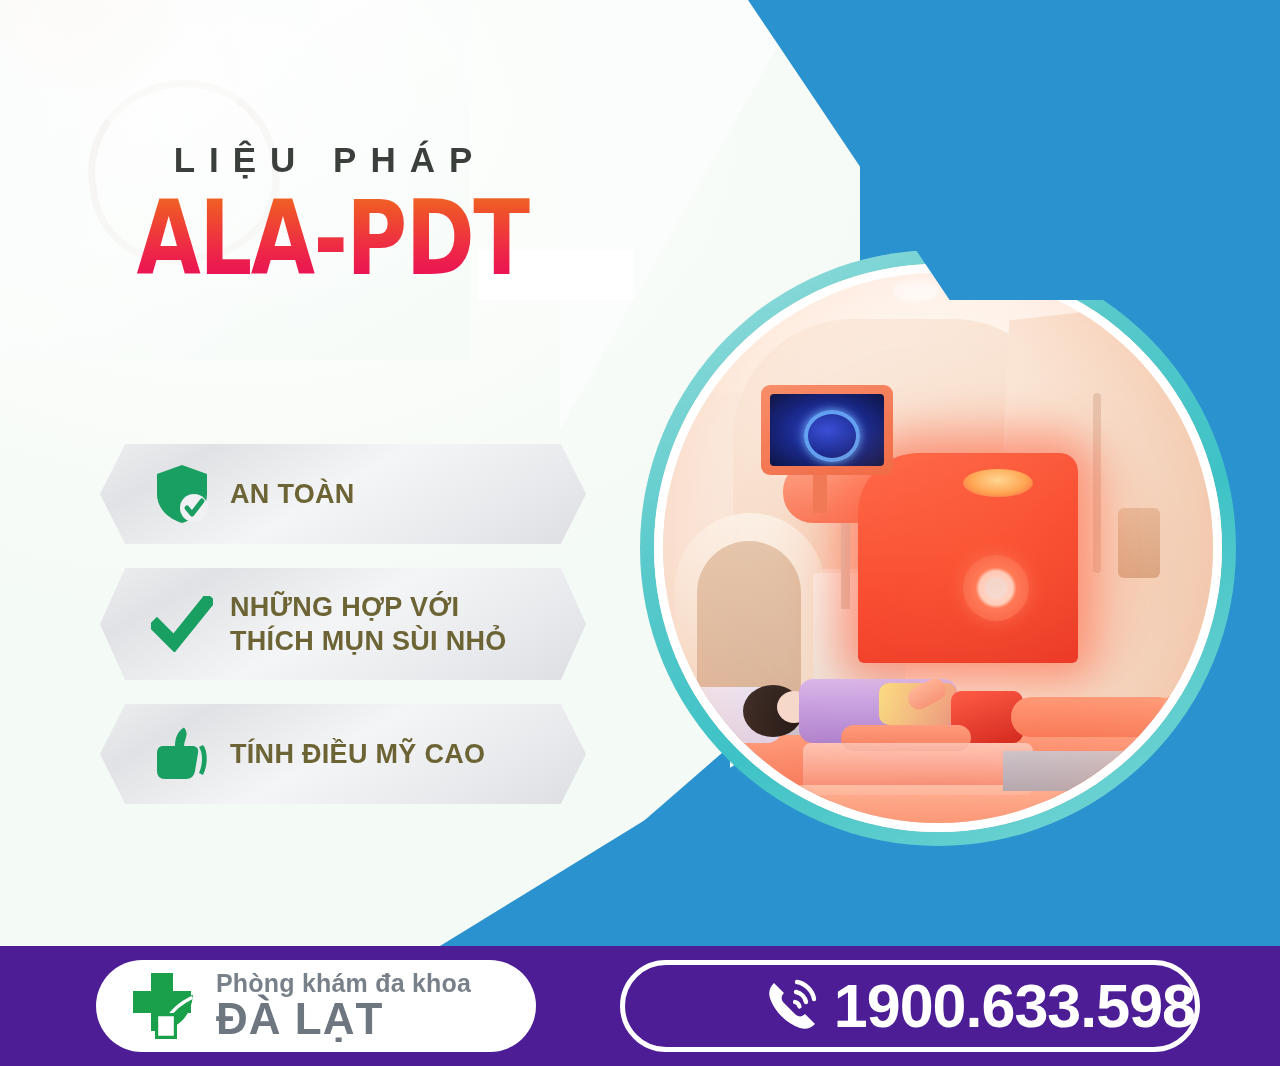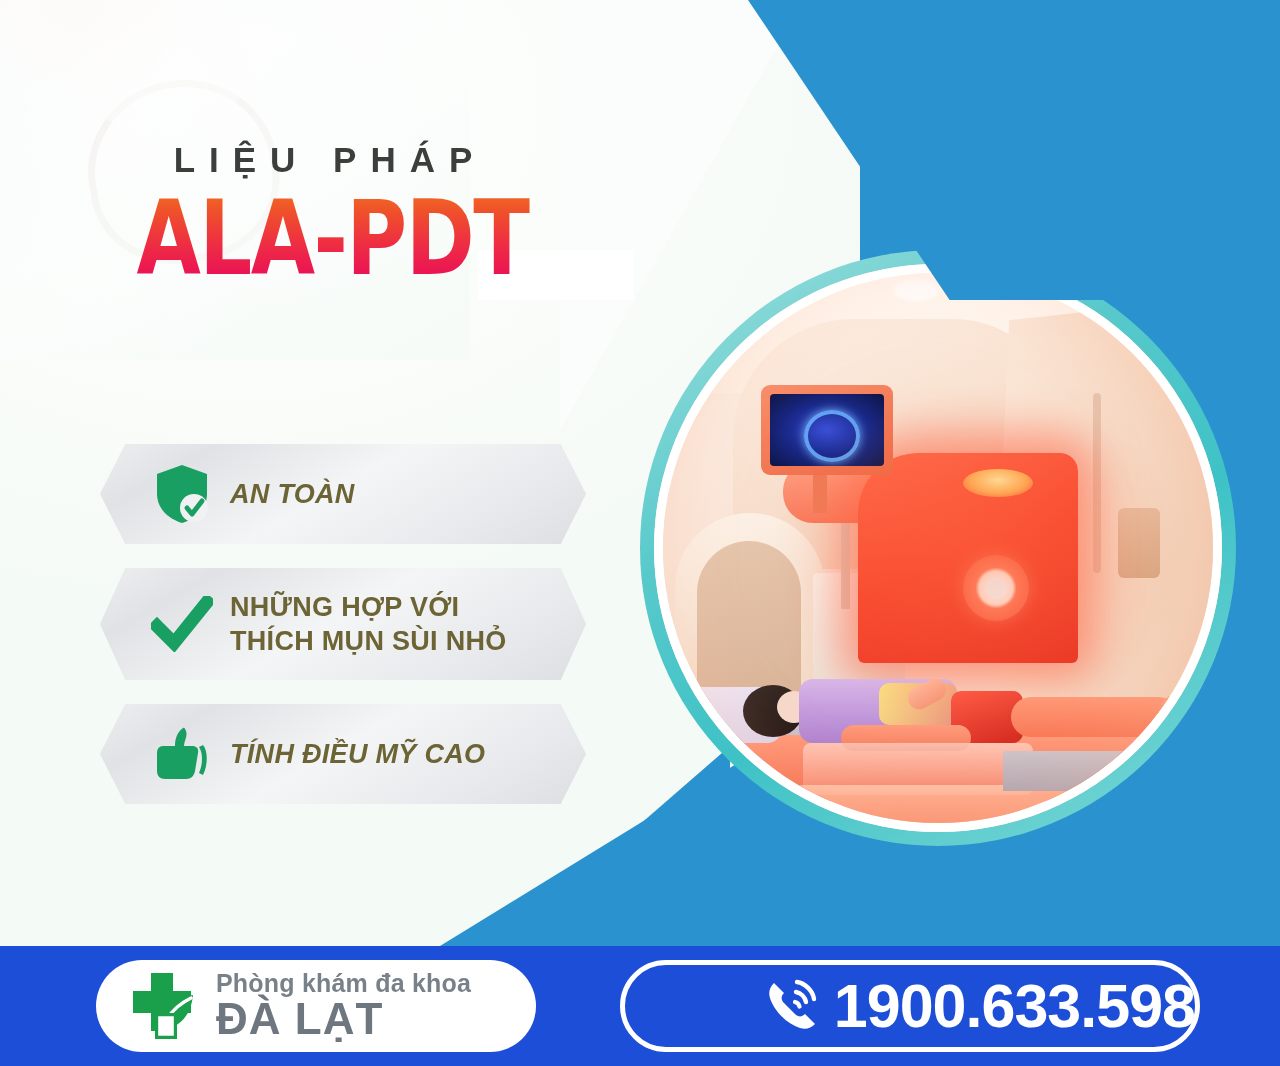--- a/index.html
+++ b/index.html
@@ -54,21 +54,21 @@
     -webkit-background-clip:text;background-clip:text;color:transparent;
     -webkit-text-fill-color:transparent;}
 
   
   .badges{position:absolute;left:100px;top:444px;width:490px;}
   .badge{position:relative;width:486px;margin-bottom:24px;
     display:flex;align-items:center;
     background:linear-gradient(150deg,#eceef0 0%,#e0e2e5 18%,#f4f5f6 48%,#e7e9ec 78%,#dcdee1 100%);
     clip-path:polygon(5.2% 0,94.8% 0,100% 50%,94.8% 100%,5.2% 100%,0 50%);
     filter:drop-shadow(2px 4px 4px rgba(120,130,125,.30));}
-  .badge.h1{height:100px;font-style:italic;}
+  .badge.h1{height:100px;}
   .badge.h2{height:112px;}
   .badge-ico{width:96px;min-width:96px;display:flex;align-items:center;justify-content:center;
     margin-left:34px;}
   .badge-ico svg{display:block;}
   .badge-txt{font-size:27px;font-weight:bold;color:#6d6436;line-height:1.26;
     letter-spacing:.3px;}
   .badge-txt .l2{display:block;}
 
   
   .photo-ring{position:absolute;left:640px;top:250px;width:596px;height:596px;border-radius:50%;
@@ -148,21 +148,21 @@
   .ph-glow{position:absolute;inset:0;
     background:radial-gradient(ellipse 300px 240px at 58% 52%, rgba(255,120,70,.30) 0%, rgba(255,140,90,0) 70%);}
   .ph-wrap{position:absolute;left:140px;top:470px;width:230px;height:52px;border-radius:8px;
     background:linear-gradient(180deg,rgba(255,255,255,.45),rgba(255,255,255,.12));}
   .ph-mat2{position:absolute;left:340px;top:478px;width:220px;height:40px;
     background:linear-gradient(180deg,#cfc4c9,#b2a8b2);}
   .ph-vig{position:absolute;inset:0;border-radius:50%;
     box-shadow:inset 0 0 70px rgba(255,170,130,.25);}
 
   
-  .footer{position:absolute;left:0;bottom:0;width:1280px;height:120px;background:#1d4ed8;}
+  .footer{position:absolute;left:0;bottom:0;width:1280px;height:120px;background:#4c1d95;}
   .logo-pill{position:absolute;left:96px;top:14px;width:440px;height:92px;border-radius:46px;
     background:#ffffff;display:flex;align-items:center;}
   .logo-mark{width:96px;min-width:96px;display:flex;align-items:center;justify-content:center;margin-left:18px;}
   .logo-txt{display:flex;flex-direction:column;justify-content:center;margin-left:6px;}
   .clinic-sub{font-size:25px;font-weight:bold;color:#78808a;line-height:1.05;letter-spacing:.2px;}
   .clinic-name{font-size:44px;font-weight:bold;color:#6e767f;line-height:1.02;letter-spacing:1px;}
   .phone-pill{position:absolute;left:620px;top:14px;width:580px;height:92px;border-radius:46px;
     border:5px solid #ffffff;box-sizing:border-box;display:flex;align-items:center;justify-content:flex-end;}
   .phone-ico{width:84px;min-width:84px;display:flex;align-items:center;justify-content:center;margin-left:18px;}
   .phone-num{font-size:61px;font-weight:bold;color:#ffffff;letter-spacing:-1px;line-height:1;}

